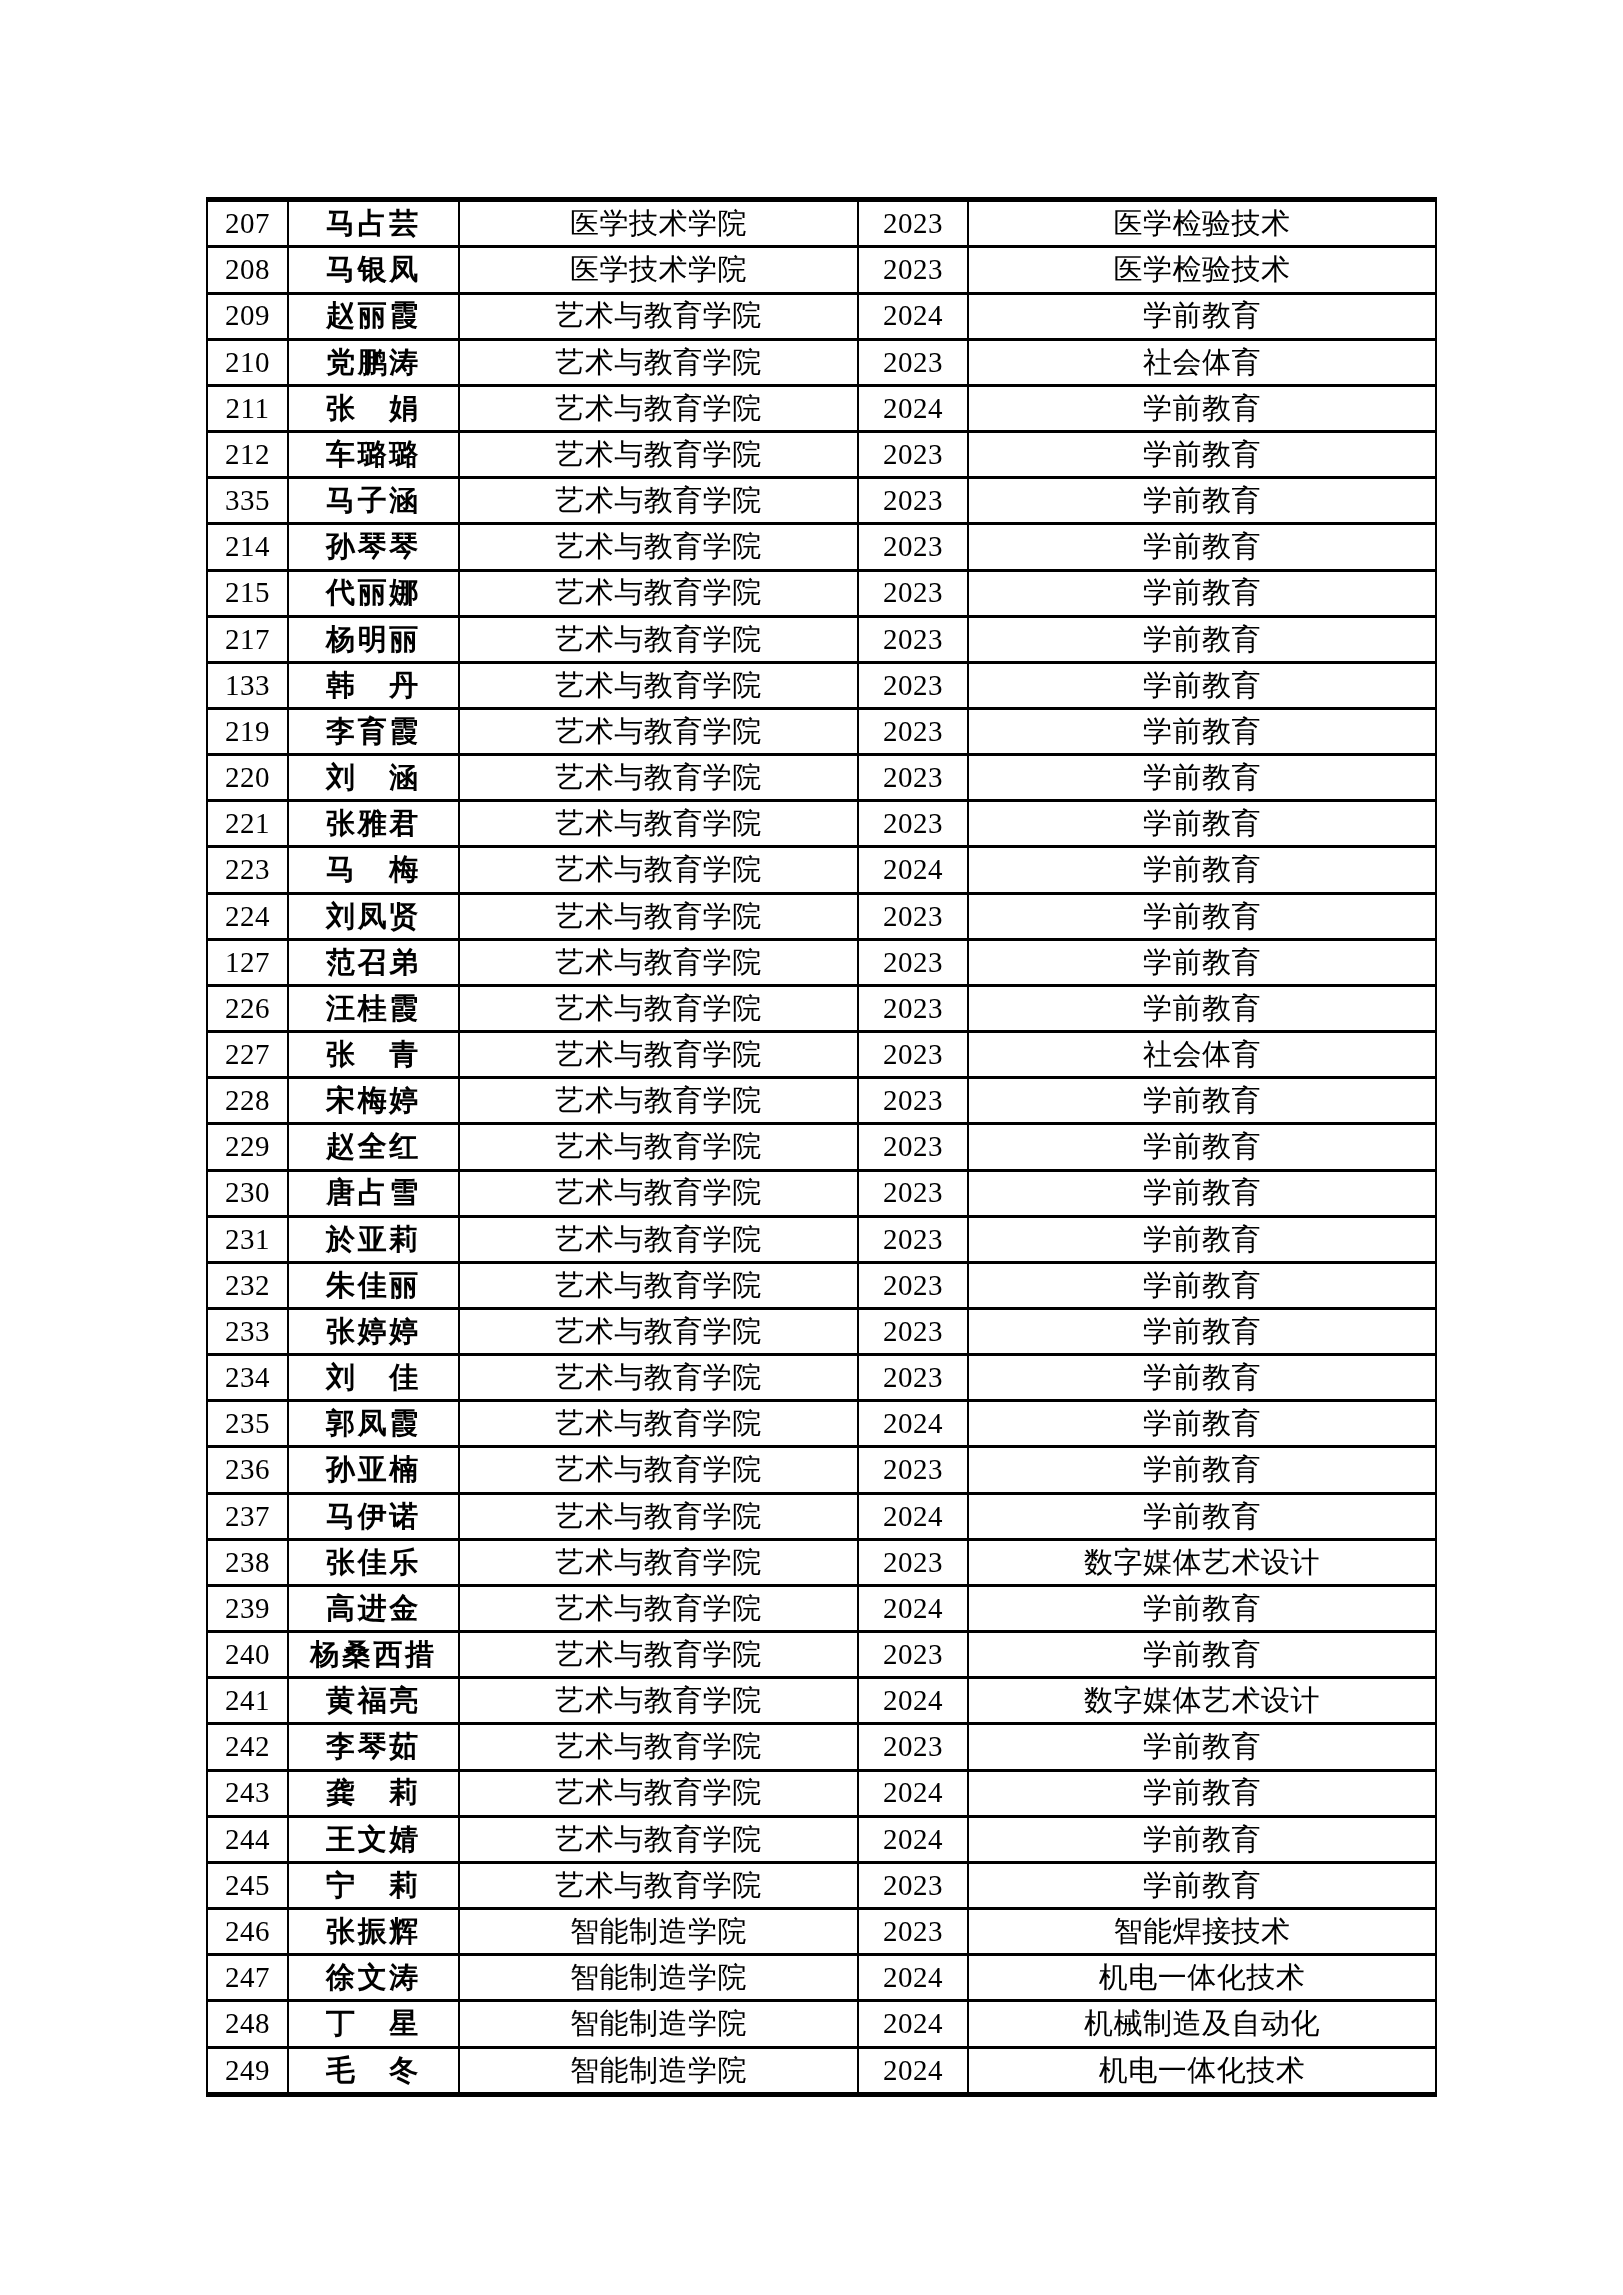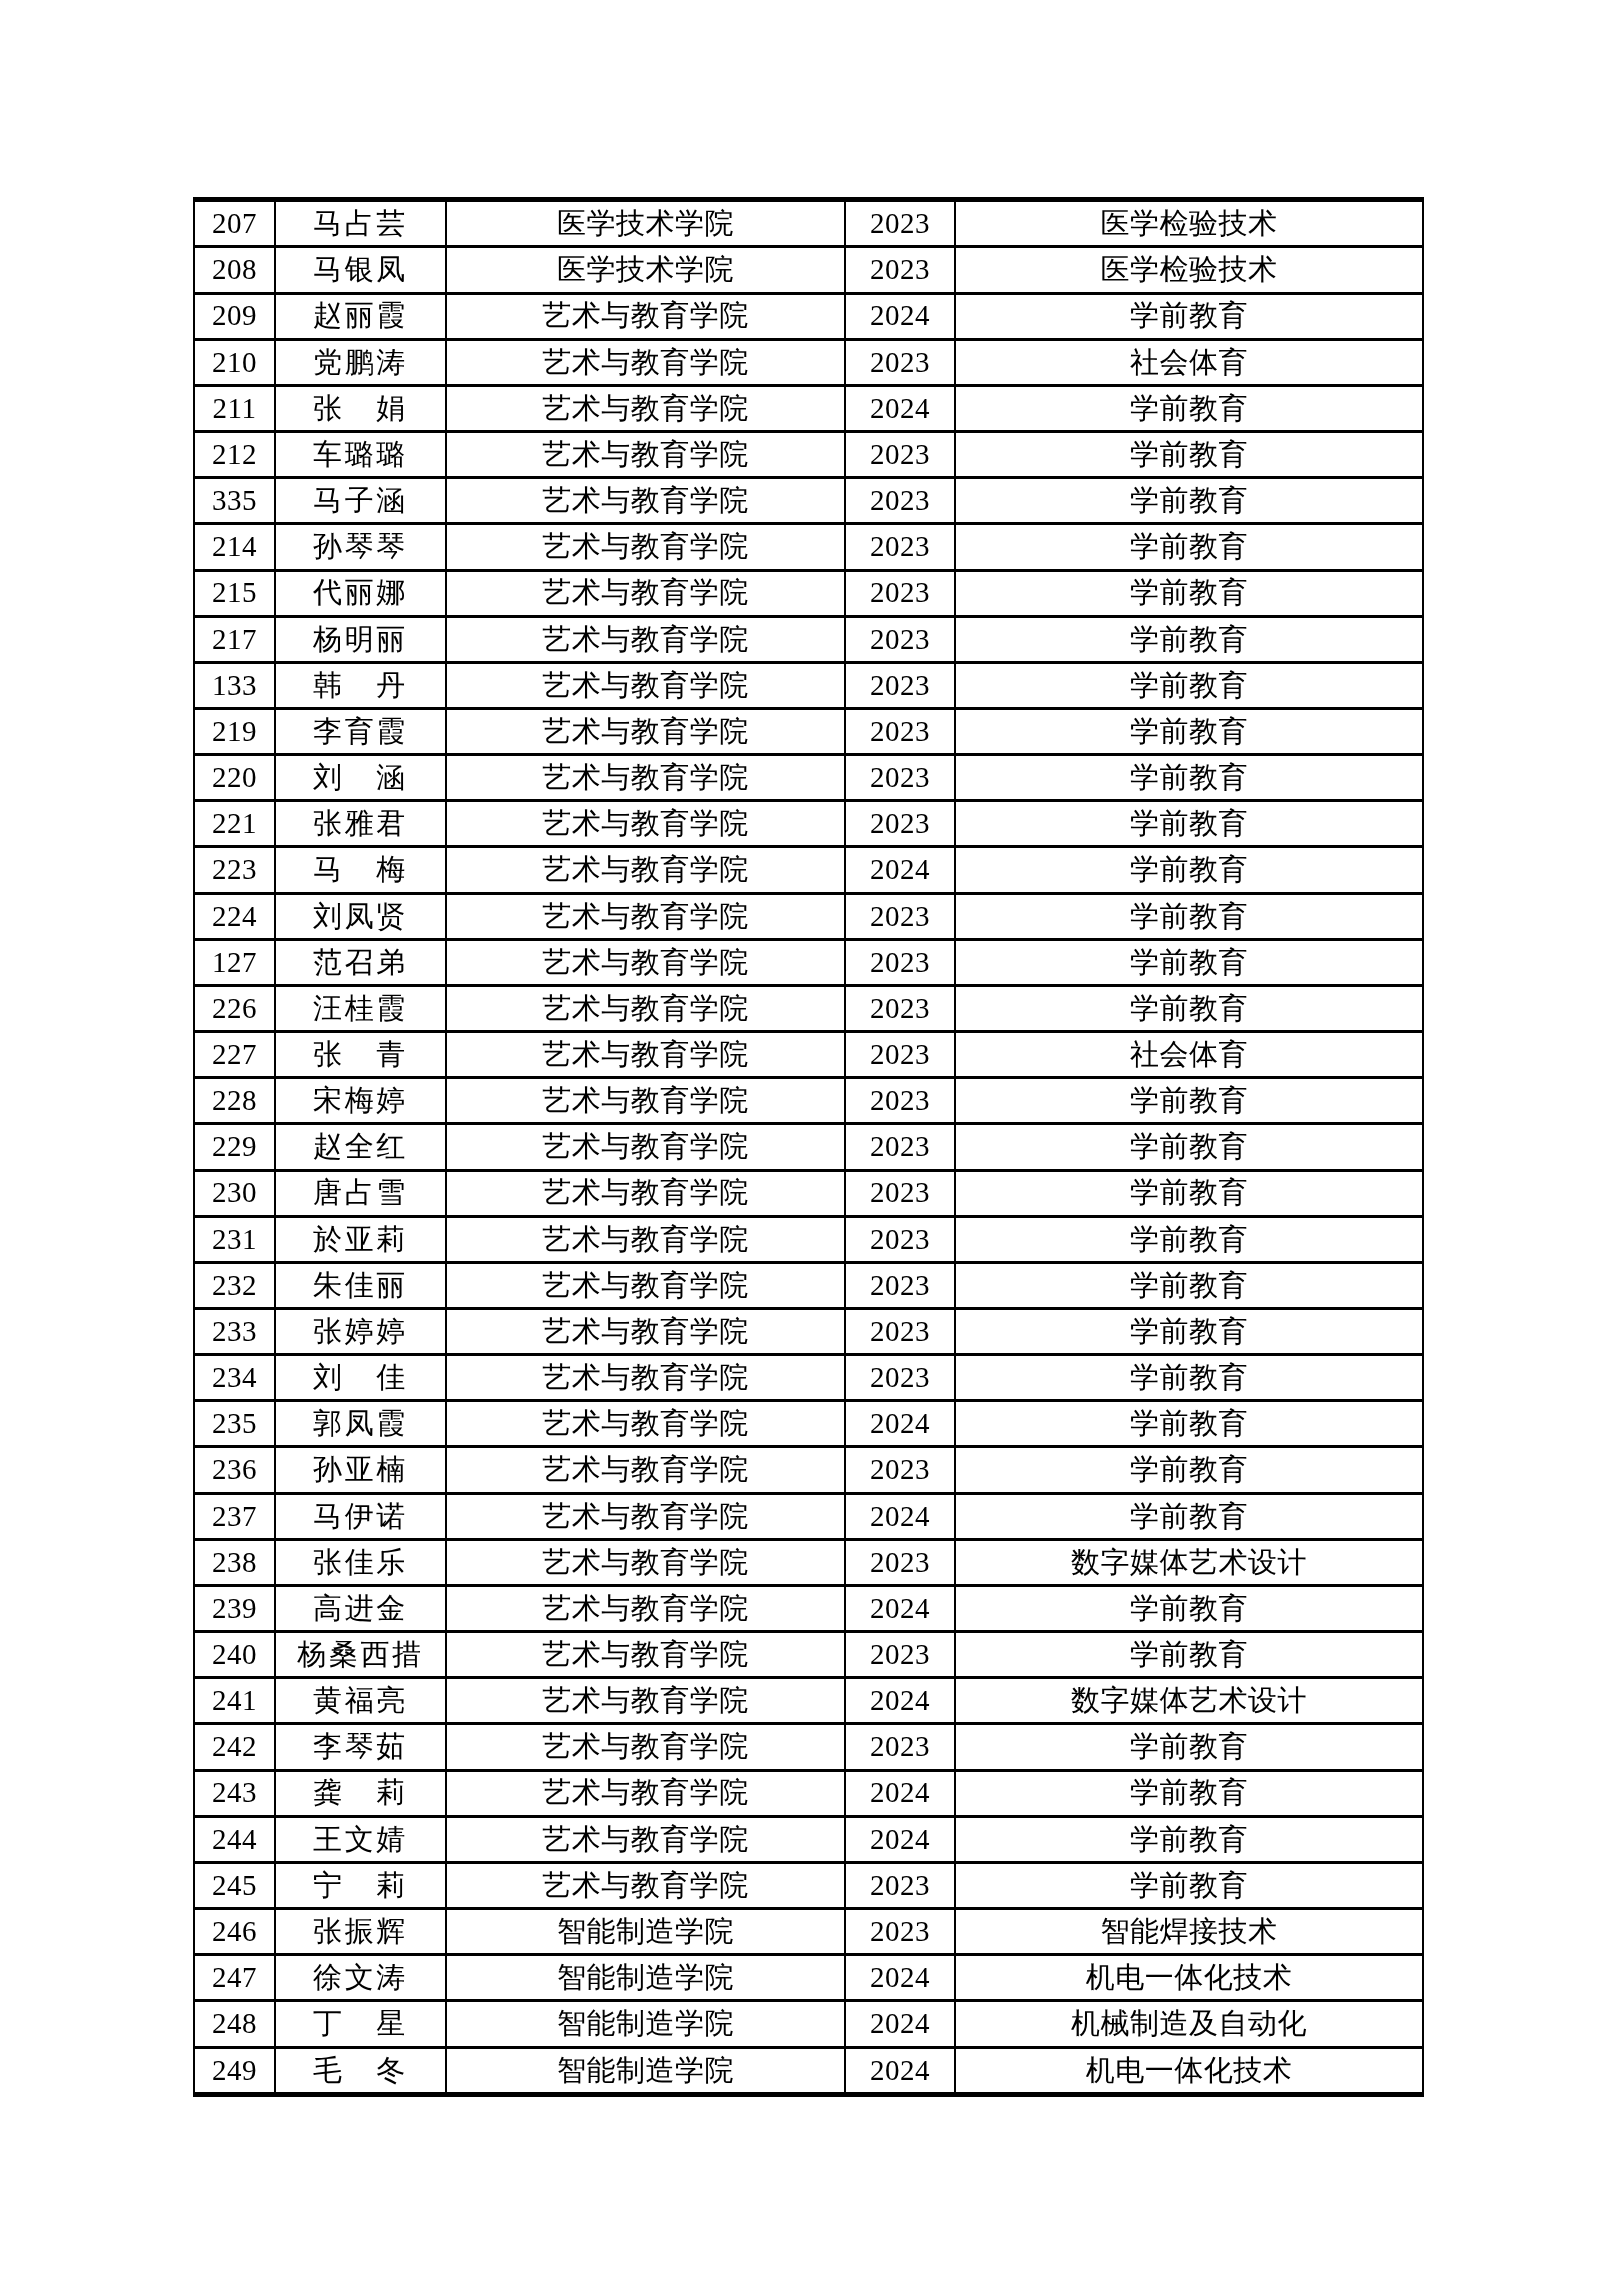--- a/index.html
+++ b/index.html
@@ -11,21 +11,21 @@
     position: relative;
     width: 1623px;
     height: 2295px;
     background: #ffffff;
     overflow: hidden;
     font-family: "Liberation Serif", "DejaVu Serif", serif;
     color: #000000;
   }
   table.roster {
     position: absolute;
-    left: 193px;
+    left: 206px;
     top: 197px;
     width: 1230px;
     height: 1900px;
     border-collapse: collapse;
     table-layout: fixed;
     border: 2px solid #000000;
     border-top-width: 5.1px;
     border-bottom-width: 5.1px;
   }
   table.roster td {
@@ -40,20 +40,21 @@
     color: #000000;
     white-space: nowrap;
     overflow: hidden;
   }
   td.c-no, td.c-year {
     font-family: "Liberation Serif", "DejaVu Serif", serif;
     letter-spacing: 0.5px;
   }
   td.c-name {
     letter-spacing: 2.6px;
+    font-weight: bold;
   }
   td.c-college, td.c-major {
     letter-spacing: 0.5px;
   }
 </style>
 </head>
 <body>
 
 <div class="page">
   <table class="roster">

